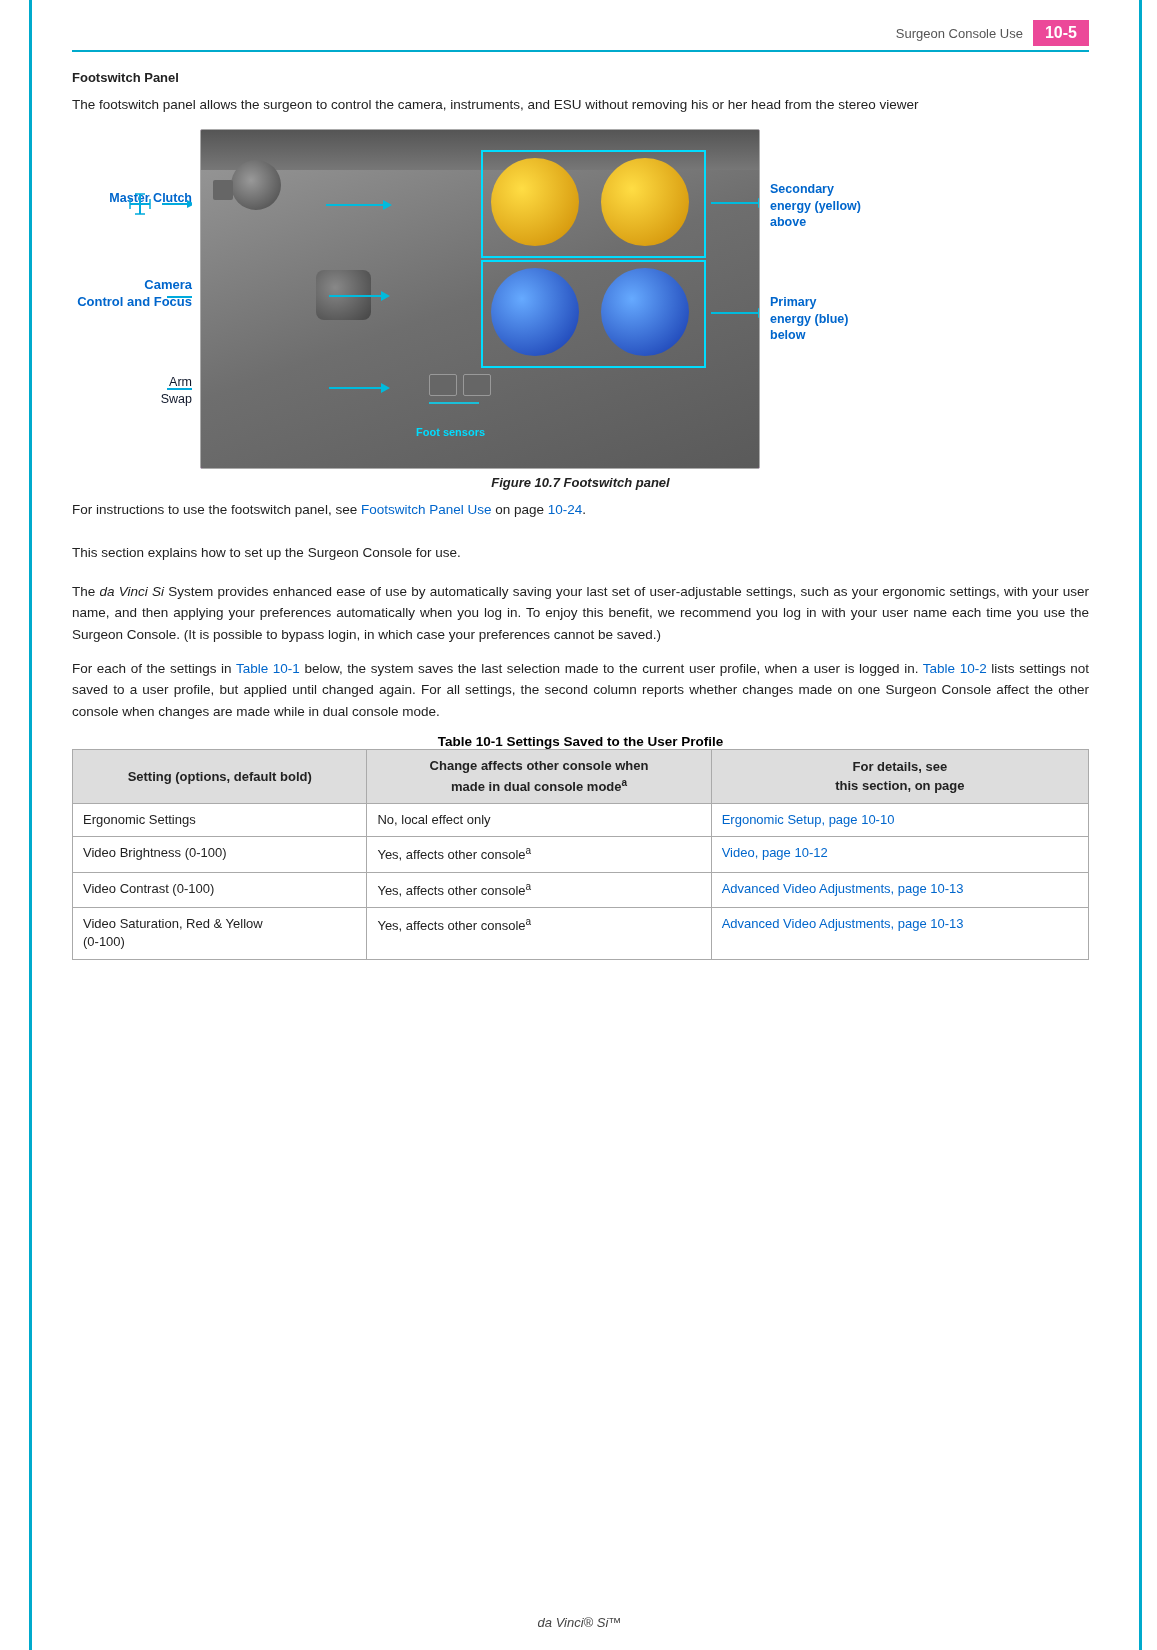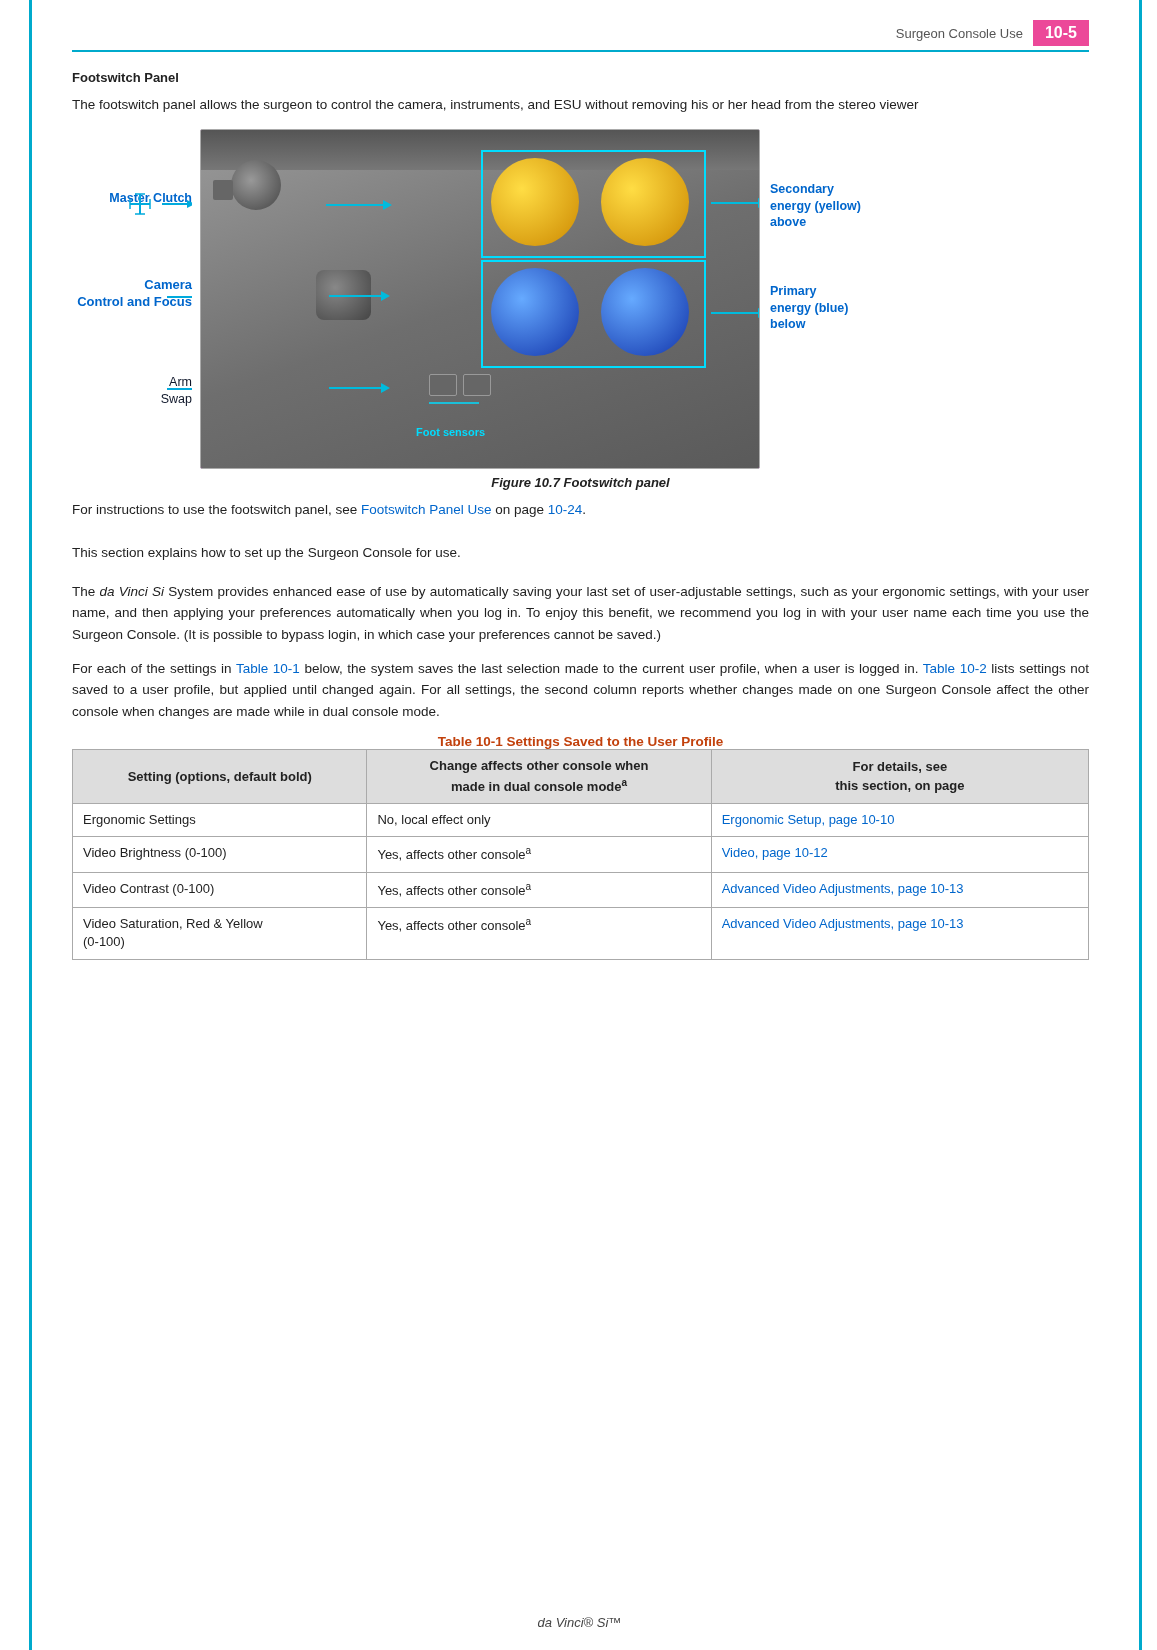--- a/index.html
+++ b/index.html
@@ -151,21 +151,21 @@
     .subsection-body em {
       font-style: italic;
     }
 
     
     .table-title {
       font-size: 13.5px;
       font-weight: bold;
       text-align: center;
       margin-bottom: 0;
-      color: #c2410c;
+      color: #000000;
     }
 
     table.data-table {
       width: 100%;
       border-collapse: collapse;
       font-size: 13px;
       margin-top: 0;
     }
 
     table.data-table th {
@@ -339,21 +339,21 @@
             </div>
 
           </div>
         </div>
       </div>
 
       <div style="position:relative;width:130px;flex-shrink:0;height:340px;margin-left:10px;">
         <div style="position:absolute;top:52px;left:0;color:#0066cc;font-weight:bold;font-size:12.5px;line-height:1.3;">
           Secondary<br>energy (yellow)<br>above
         </div>
-        <div style="position:absolute;top:154px;left:0;color:#0066cc;font-weight:bold;font-size:12.5px;line-height:1.3;">
+        <div style="position:absolute;top:165px;left:0;color:#0066cc;font-weight:bold;font-size:12.5px;line-height:1.3;">
           Primary<br>energy (blue)<br>below
         </div>
       </div>
     </div>
 
     <div class="figure-caption">Figure 10.7 Footswitch panel</div>
 
     <div class="figure-note">
       <span>For instructions to use the footswitch panel, see </span><a class="link-text">Footswitch Panel Use</a><span> on page </span><a class="link-text">10-24</a><span>.</span>
     </div>

